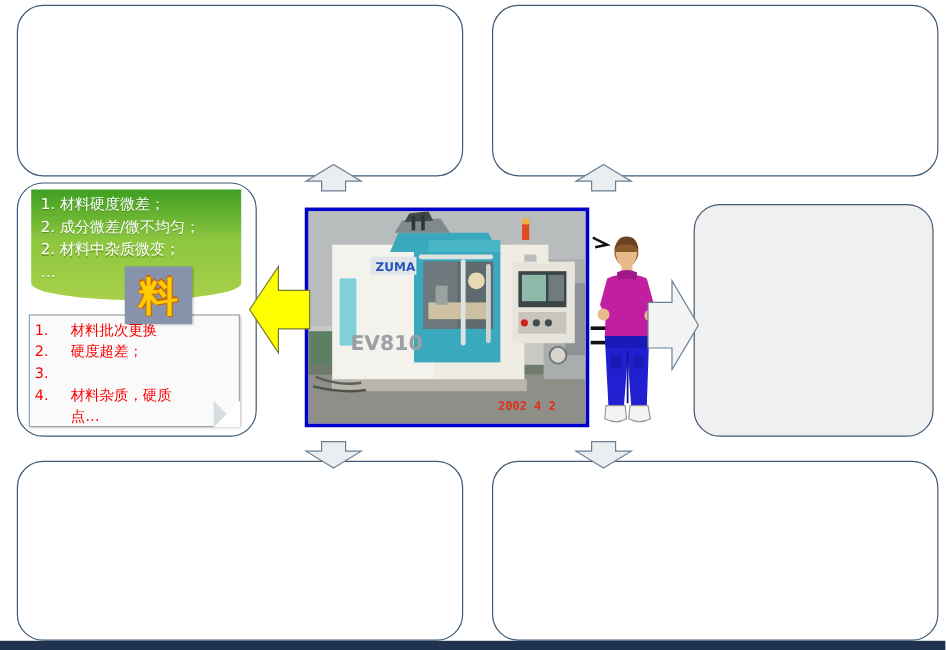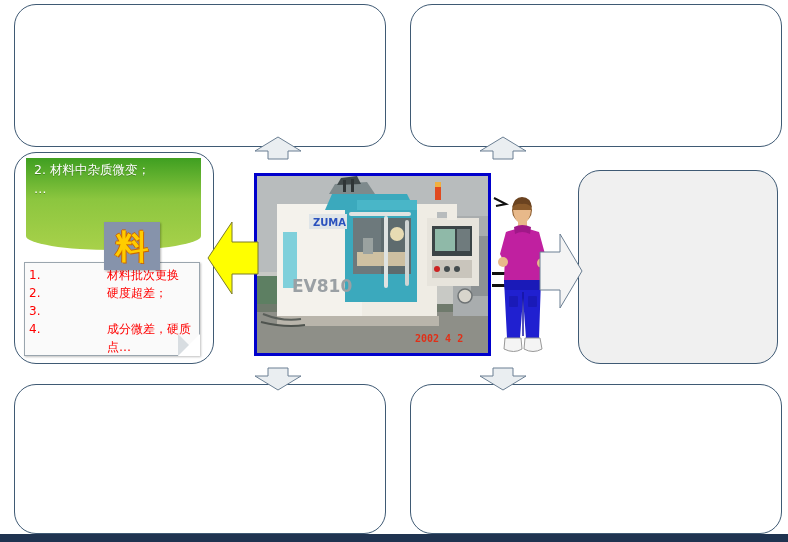--- a/index.html
+++ b/index.html
@@ -76,21 +76,21 @@
     box-shadow: 1px 1px 2px rgba(0,0,0,.25);
   }
   .note .rline {
     color: #ff0000;
     font-size: 12px;
     line-height: 18px;
     white-space: nowrap;
     display: flex;
   }
   .note .rnum { width: 30px; flex: none; }
-  .note .rtxt { flex: 1; margin-left: 48px; }
+  .note .rtxt { flex: 1; }
   .note-fold {
     position: absolute;
     right: -1px;
     bottom: -1px;
     width: 0; height: 0;
     border-left: 22px solid transparent;
     border-bottom: 22px solid #ffffff;
   }
   .note-fold2 {
     position: absolute;
@@ -187,39 +187,41 @@
     <div></div>
   </div>
 
   <div class="panel panel-ml"></div>
 
   <div class="panel panel-mr gray-fill">
     <div></div>
   </div>
 
   <div class="green-box">
+    <div class="gline">1. 材料硬度微差；</div>
+    <div class="gline">2. 成分微差/微不均匀；</div>
     <div class="gline">2.  材料中杂质微变；</div>
     <div class="gline">…</div>
   </div>
 
   <div class="note">
     <div class="rline">
       <span class="rnum">1.</span>
       <span class="rtxt">材料批次更换</span>
     </div>
     <div class="rline">
       <span class="rnum">2.</span>
       <span class="rtxt">硬度超差；</span>
     </div>
     <div class="rline">
       <span class="rnum">3.</span>
     </div>
     <div class="rline">
       <span class="rnum">4.</span>
-      <span class="rtxt">成分微差，硬质</span>
+      <span class="rtxt">材料杂质，硬质</span>
     </div>
     <div class="rline">
       <span class="rnum"></span>
       <span class="rtxt">点…</span>
     </div>
     <div class="note-fold2"></div>
     <div class="note-fold"></div>
   </div>
 
   <div class="liao-badge">

